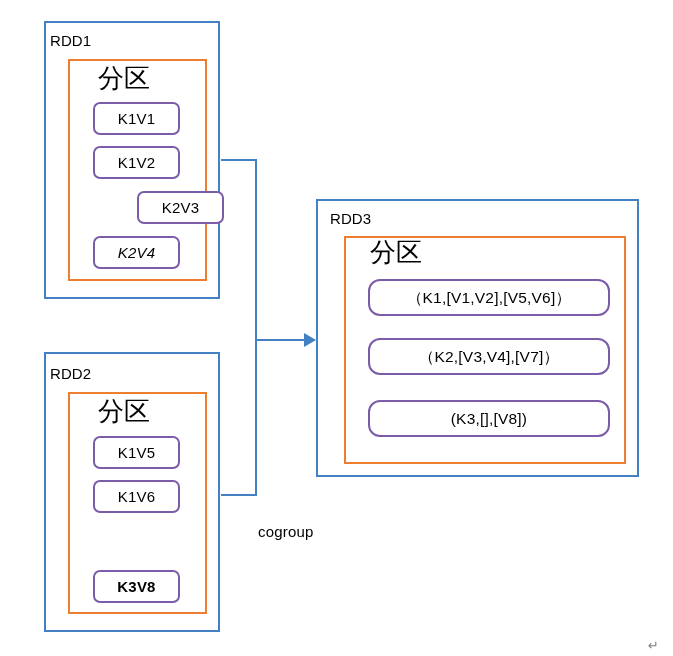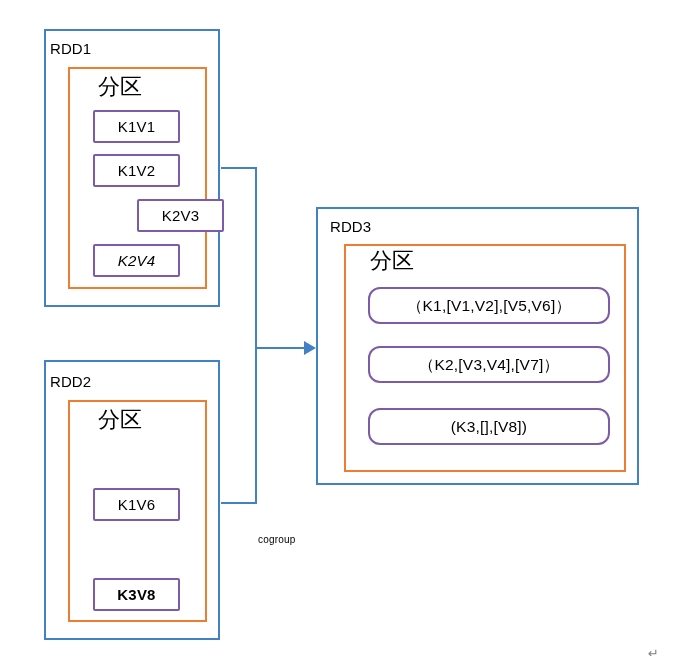--- a/index.html
+++ b/index.html
@@ -11,21 +11,21 @@
     width: 673px;
     height: 656px;
     position: relative;
     overflow: hidden;
     font-family: "Liberation Sans", "DejaVu Sans", sans-serif;
     color: #1a1a1a;
   }
 
   #canvas {
     position: absolute;
-    left: 0; top: 8px;
+    left: 0; top: 0;
     width: 673px;
     height: 460px;
   }
 
   
   .rdd-box {
     position: absolute;
     box-sizing: border-box;
     border: 2px solid #4281C4;
     background: #ffffff;
@@ -41,33 +41,33 @@
 
   
   .part-box {
     position: absolute;
     box-sizing: border-box;
     border: 2px solid #ED7D31;
     background: #ffffff;
   }
   .part-label {
     position: absolute;
-    font-size: 22px;
+    font-size: 26px;
     line-height: 19px;
     color: #000000;
     white-space: nowrap;
     font-family: "DejaVu Sans", "Liberation Sans", sans-serif;
   }
 
   
   .chip {
     position: absolute;
     box-sizing: border-box;
     border: 2px solid #7C5CA8;
-    border-radius: 2px;
+    border-radius: 7px;
     background: #ffffff;
     display: flex;
     align-items: center;
     justify-content: center;
     font-size: 15px;
     line-height: 1;
     color: #000000;
     white-space: nowrap;
     letter-spacing: 0.2px;
   }
@@ -75,21 +75,21 @@
     border-radius: 12px;
     font-size: 15.5px;
   }
 
   
   #connector { position: absolute; left: 0; top: 0; }
 
   
   .caption {
     position: absolute;
-    font-size: 10px;
+    font-size: 15px;
     line-height: 15px;
     color: #000000;
     white-space: nowrap;
     letter-spacing: 0.2px;
   }
   .squiggle {
     position: absolute;
     height: 4px;
     overflow: hidden;
   }
@@ -118,20 +118,21 @@
   <div class="chip" style="left:93px; top:146px; width:87px; height:33px;">K1V2</div>
   <div class="chip" style="left:93px; top:191px; width:87px; height:33px;margin-left:44px;">K2V3</div>
   <div class="chip" style="left:93px; top:236px; width:87px; height:33px;font-style:italic;">K2V4</div>
 
   <div class="rdd-box" style="left:44px; top:352px; width:176px; height:280px;"></div>
   <div class="rdd-label" style="left:50px; top:366px;">RDD2</div>
 
   <div class="part-box" style="left:68px; top:392px; width:139px; height:222px;"></div>
   <div class="part-label" style="left:98px; top:402px;">分区</div>
 
+  <div class="chip" style="left:93px; top:436px; width:87px; height:33px;">K1V5</div>
   <div class="chip" style="left:93px; top:480px; width:87px; height:33px;">K1V6</div>
   <div class="chip" style="left:93px; top:570px; width:87px; height:33px;font-weight:bold;">K3V8</div>
 
   <div class="rdd-box" style="left:316px; top:199px; width:323px; height:278px;"></div>
   <div class="rdd-label" style="left:330px; top:211px;text-align:right;">RDD3</div>
 
   <div class="part-box" style="left:344px; top:236px; width:282px; height:228px;"></div>
   <div class="part-label" style="left:370px; top:243px;">分区</div>
 
   <div class="chip wide" style="left:368px; top:279px; width:242px; height:37px;">（K1,[V1,V2],[V5,V6]）</div>

